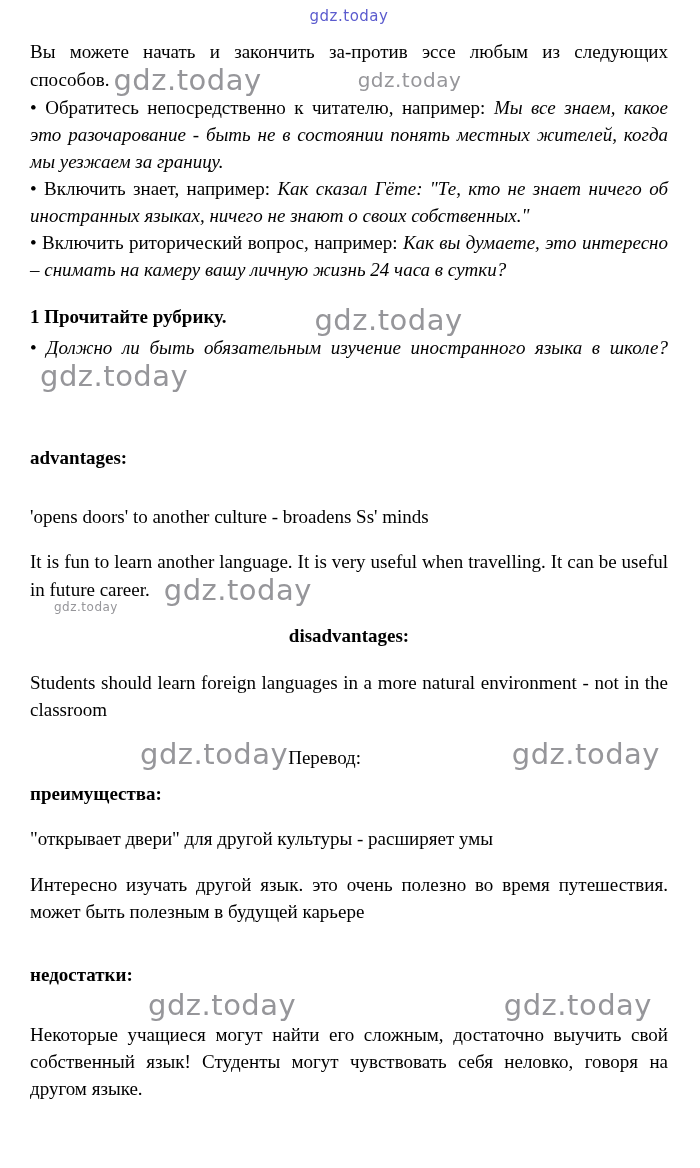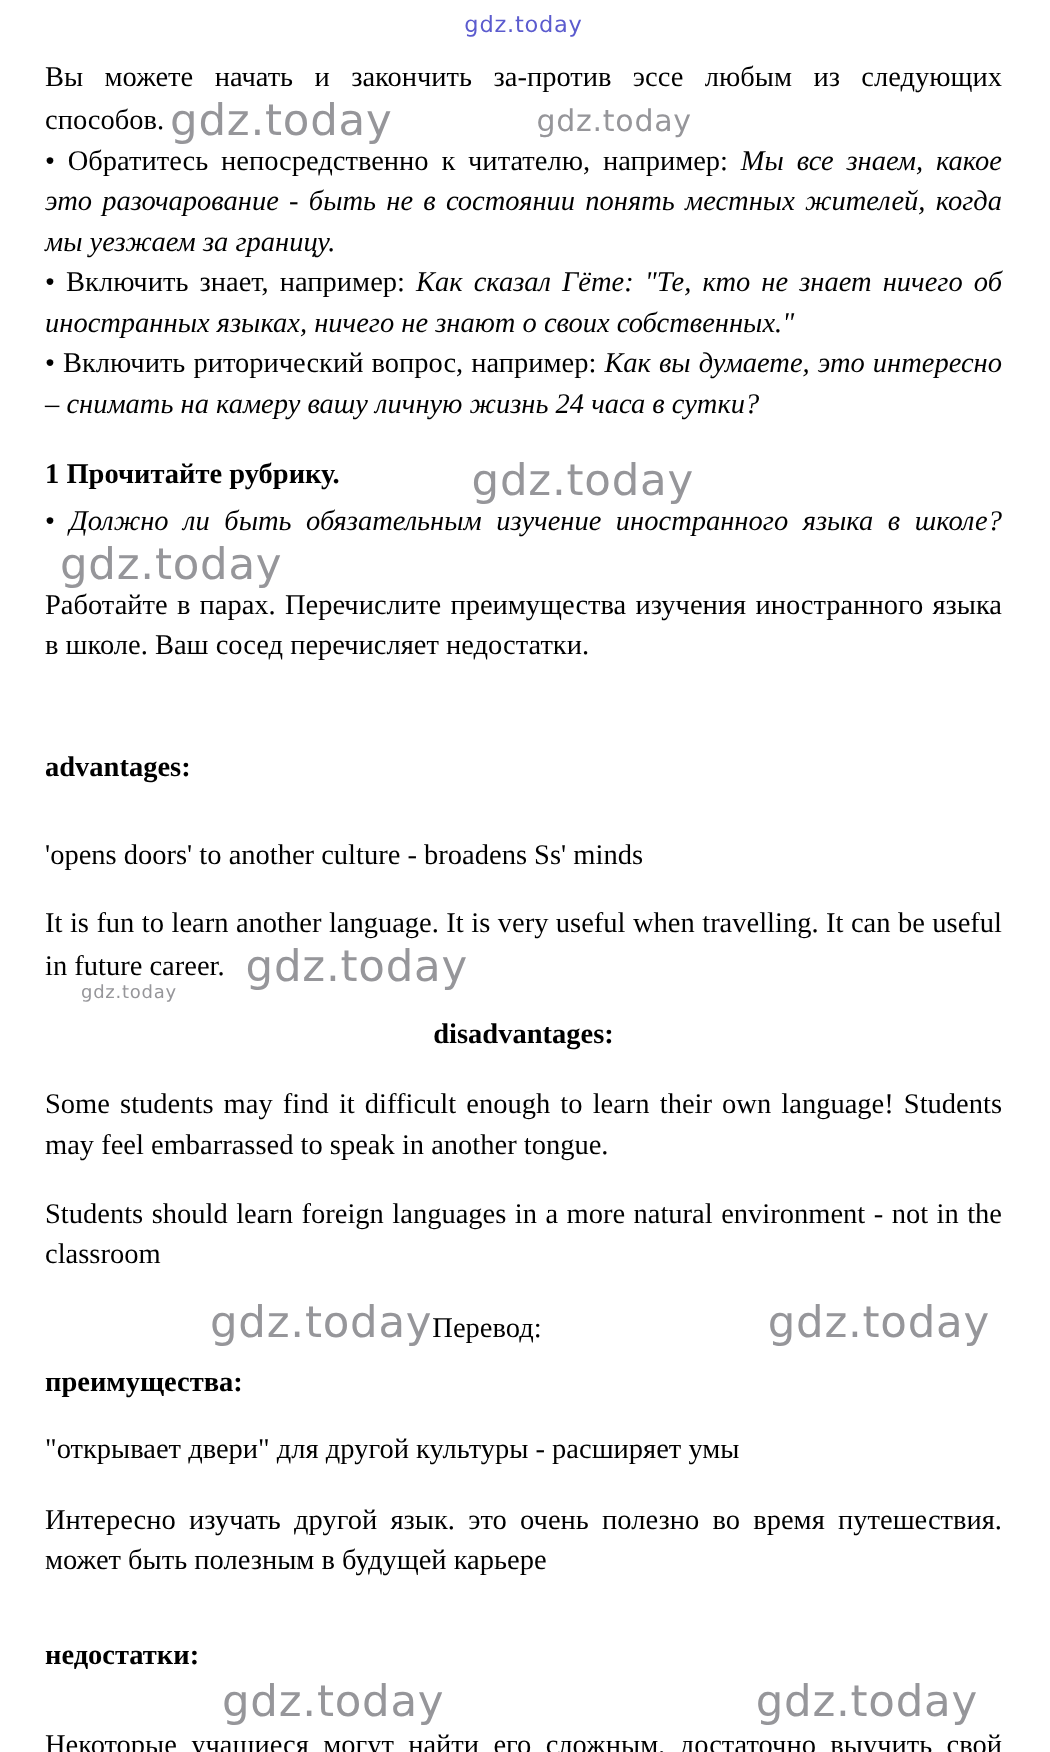--- a/index.html
+++ b/index.html
@@ -81,33 +81,31 @@
 
   <p class="just"><span>• Включить риторический вопрос, например: </span><span class="it">Как вы думаете, это интересно – снимать на камеру вашу личную жизнь 24 часа в сутки?</span></p>
 
   <div class="heading-row">
     <span class="b">1 Прочитайте рубрику.</span>
     <span class="wm wm-xl">gdz.today</span>
   </div>
 
   <p class="just question"><span>• </span><span class="it">Должно ли быть обязательным изучение иностранного языка в школе?</span><span class="wm wm-xl">gdz.today</span></p>
 
-  <p class="just">Работайте в парах. Перечислите преимущества изучения иностранного языка в школе. Ваш сосед перечисляет недостатки.</p>
 
   <p class="b adv-label">advantages:</p>
 
   <p class="adv-line1">'opens doors' to another culture - broadens Ss' minds</p>
 
   <p class="just adv-para"><span>It is fun to learn another language. It is very useful when travelling. It can be useful in future career.</span><span class="wm wm-xl">gdz.today</span></p>
 
   <span class="wm wm-xs wm-line-small">gdz.today</span>
 
   <p class="b dis-label">disadvantages:</p>
 
-  <p class="just dis-para1">Some students may find it difficult enough to learn their own language! Students may feel embarrassed to speak in another tongue.</p>
 
   <p class="just dis-para2">Students should learn foreign languages in a more natural environment - not in the classroom</p>
 
   <div class="perevod-row">
     <span class="wm wm-xl wm-left">gdz.today</span>
     <span>Перевод:</span>
     <span class="wm wm-xl wm-right">gdz.today</span>
   </div>
 
   <p class="b ru-adv-label">преимущества:</p>

